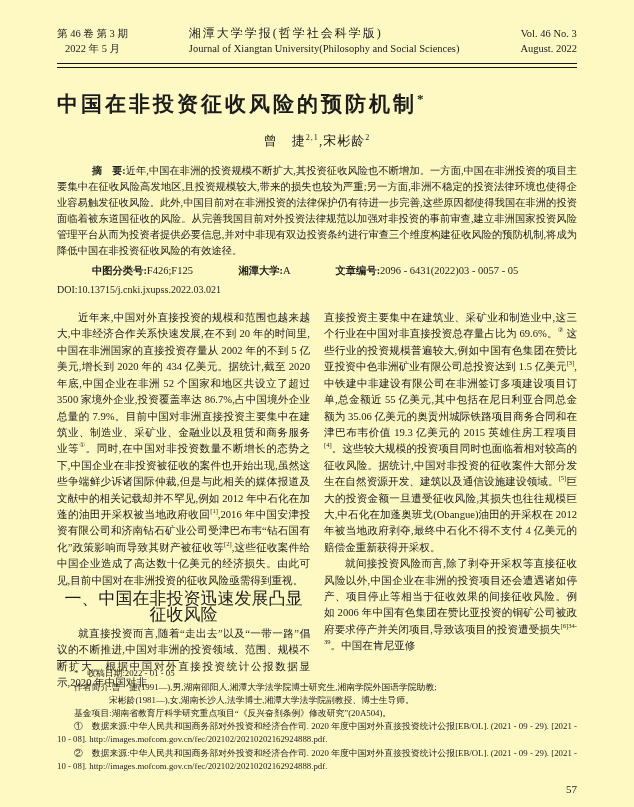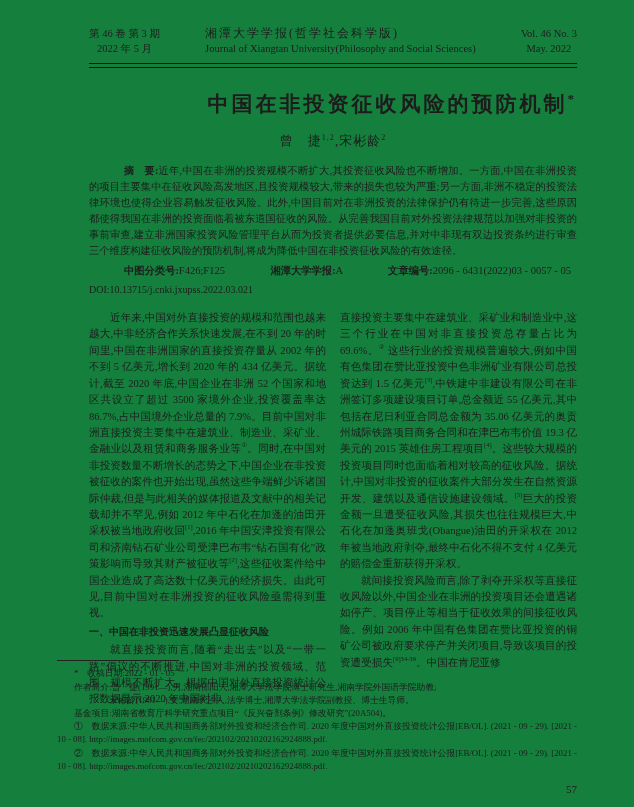--- a/index.html
+++ b/index.html
@@ -1,40 +1,40 @@
 <!DOCTYPE html>
 <html><head>
 <meta charset="utf-8">
 <style>
   html,body{margin:0;padding:0;background:#e9e9e7;}
   .page{
-    width:634px;height:807px;background:#15803d;box-sizing:border-box;
-    padding:26px 57px 0 89px;position:relative;overflow:hidden;
+    width:634px;height:807px;background:#fef9c3;box-sizing:border-box;
+    padding:26px 57px 0 57px;position:relative;overflow:hidden;
     font-family:"Liberation Serif","DejaVu Serif",serif;color:#1c1c1c;
     box-shadow:0 0 4px rgba(0,0,0,.25);
   }
   .journal-header{display:flex;justify-content:space-between;align-items:center;
     font-size:10.5px;line-height:15px;}
   .jh-left,.jh-right{text-align:center;white-space:nowrap;}
   .jh-center{text-align:left;}
   .jh-center .cn{font-size:12px;letter-spacing:2px;}
   .rule-double{margin-top:7px;height:3px;border-top:1.6px solid #141414;border-bottom:1px solid #141414;}
-  .title{margin-top:22px;text-align:right;font-size:21px;font-weight:bold;letter-spacing:3px;}
+  .title{margin-top:22px;text-align:left;font-size:21px;font-weight:bold;letter-spacing:3px;}
   .authors{margin-top:13px;text-align:center;font-size:13px;letter-spacing:1px;}
   .affiliation{margin-top:8px;text-align:center;font-size:9.5px;}
   .abstract{margin-top:13px;font-size:10.3px;line-height:16px;text-align:justify;}
   .kw-line,.meta-line{font-size:10.5px;line-height:16px;margin-top:4px;}
   .doi-line{font-size:10px;margin-top:5px;}
   .b{font-weight:bold;font-family:Liberation Serif, serif;font-size:.98em;margin-left:35px;}
   .columns{display:flex;gap:14px;margin-top:15px;font-size:10.6px;line-height:16.4px;text-align:justify;}
   .col{width:253px;}
   .para{margin:0;}
   .para.indent{text-indent:21px;}
-  .sec-heading{font-weight:bold;margin:2px 0 2px 0;
-    font-family:"Liberation Sans","DejaVu Sans",sans-serif;font-size:10px;}
+  .sec-heading{font-weight:normal;text-align:center;margin:2px 0 2px 0;
+    font-family:"Liberation Sans","DejaVu Sans",sans-serif;font-size:17px;}
   sup{font-size:.62em;line-height:0;}
   .footnote-area{position:absolute;left:57px;right:57px;bottom:34px;}
   .fn-sep{width:122px;border-top:1px solid #222;margin:0 0 6px 0;}
   .fn{font-size:8.8px;line-height:13.2px;margin:0;text-align:justify;word-break:break-all;}
   .fn.ind{text-indent:17px;}
   .fn.ind2{text-indent:52px;}
   .page-number{position:absolute;right:57px;bottom:12px;font-size:11px;}
 </style>
 </head>
 <body>
@@ -45,35 +45,35 @@
     <div class="jh-left">
       <div>第 46 卷 第 3 期</div>
       <div>2022 年 5 月</div>
     </div>
     <div class="jh-center">
       <div class="cn">湘潭大学学报(哲学社会科学版)</div>
       <div>Journal of Xiangtan University(Philosophy and Social Sciences)</div>
     </div>
     <div class="jh-right">
       <div>Vol. 46 No. 3</div>
-      <div>May. 2022</div>
+      <div>August. 2022</div>
     </div>
   </div>
 
   <div class="rule-double"></div>
 
   <h1 class="title"><span>中国在非投资征收风险的预防机制</span><sup>*</sup></h1>
 
-  <div class="authors"><span>曾　捷</span><sup>1,2</sup><span>,宋彬龄</span><sup>2</sup></div>
+  <div class="authors"><span>曾　捷</span><sup>2,1</sup><span>,宋彬龄</span><sup>2</sup></div>
 
 
   <div class="abstract"><span class="b">摘　要:</span><span>近年,中国在非洲的投资规模不断扩大,其投资征收风险也不断增加。一方面,中国在非洲投资的项目主要集中在征收风险高发地区,且投资规模较大,带来的损失也较为严重;另一方面,非洲不稳定的投资法律环境也使得企业容易触发征收风险。此外,中国目前对在非洲投资的法律保护仍有待进一步完善,这些原因都使得我国在非洲的投资面临着被东道国征收的风险。从完善我国目前对外投资法律规范以加强对非投资的事前审查,建立非洲国家投资风险管理平台从而为投资者提供必要信息,并对中非现有双边投资条约进行审查三个维度构建征收风险的预防机制,将成为降低中国在非投资征收风险的有效途径。</span></div>
 
 
-  <div class="meta-line"><span class="b">中图分类号:</span><span>F426;F125　</span><span class="b">湘潭大学学报:</span><span>A　</span><span class="b">文章编号:</span><span>2096 - 6431(2022)03 - 0057 - 05</span></div>
+  <div class="meta-line"><span class="b">中图分类号:</span><span>F426;F125　</span><span class="b">湘潭大学:</span><span>A　</span><span class="b">文章编号:</span><span>2096 - 6431(2022)03 - 0057 - 05</span></div>
 
   <div class="doi-line">DOI:10.13715/j.cnki.jxupss.2022.03.021</div>
 
   <div class="columns">
     <div class="col">
         <p class="para indent"><span>近年来,中国对外直接投资的规模和范围也越来越大,中非经济合作关系快速发展,在不到 20 年的时间里,中国在非洲国家的直接投资存量从 2002 年的不到 5 亿美元,增长到 2020 年的 434 亿美元。据统计,截至 2020 年底,中国企业在非洲 52 个国家和地区共设立了超过 3500 家境外企业,投资覆盖率达 86.7%,占中国境外企业总量的 7.9%。目前中国对非洲直接投资主要集中在建筑业、制造业、采矿业、金融业以及租赁和商务服务业等</span><sup>①</sup><span>。同时,在中国对非投资数量不断增长的态势之下,中国企业在非投资被征收的案件也开始出现,虽然这些争端鲜少诉诸国际仲裁,但是与此相关的媒体报道及文献中的相关记载却并不罕见,例如 2012 年中石化在加蓬的油田开采权被当地政府收回</span><sup>[1]</sup><span>,2016 年中国安津投资有限公司和济南钻石矿业公司受津巴布韦“钻石国有化”政策影响而导致其财产被征收等</span><sup>[2]</sup><span>,这些征收案件给中国企业造成了高达数十亿美元的经济损失。由此可见,目前中国对在非洲投资的征收风险亟需得到重视。</span></p>
         <div class="sec-heading">一、中国在非投资迅速发展凸显征收风险</div>
         <p class="para indent"><span>就直接投资而言,随着“走出去”以及“一带一路”倡议的不断推进,中国对非洲的投资领域、范围、规模不断扩大。根据中国对外直接投资统计公报数据显示,2020 年中国对非</span></p>
       </div>
     <div class="col">

